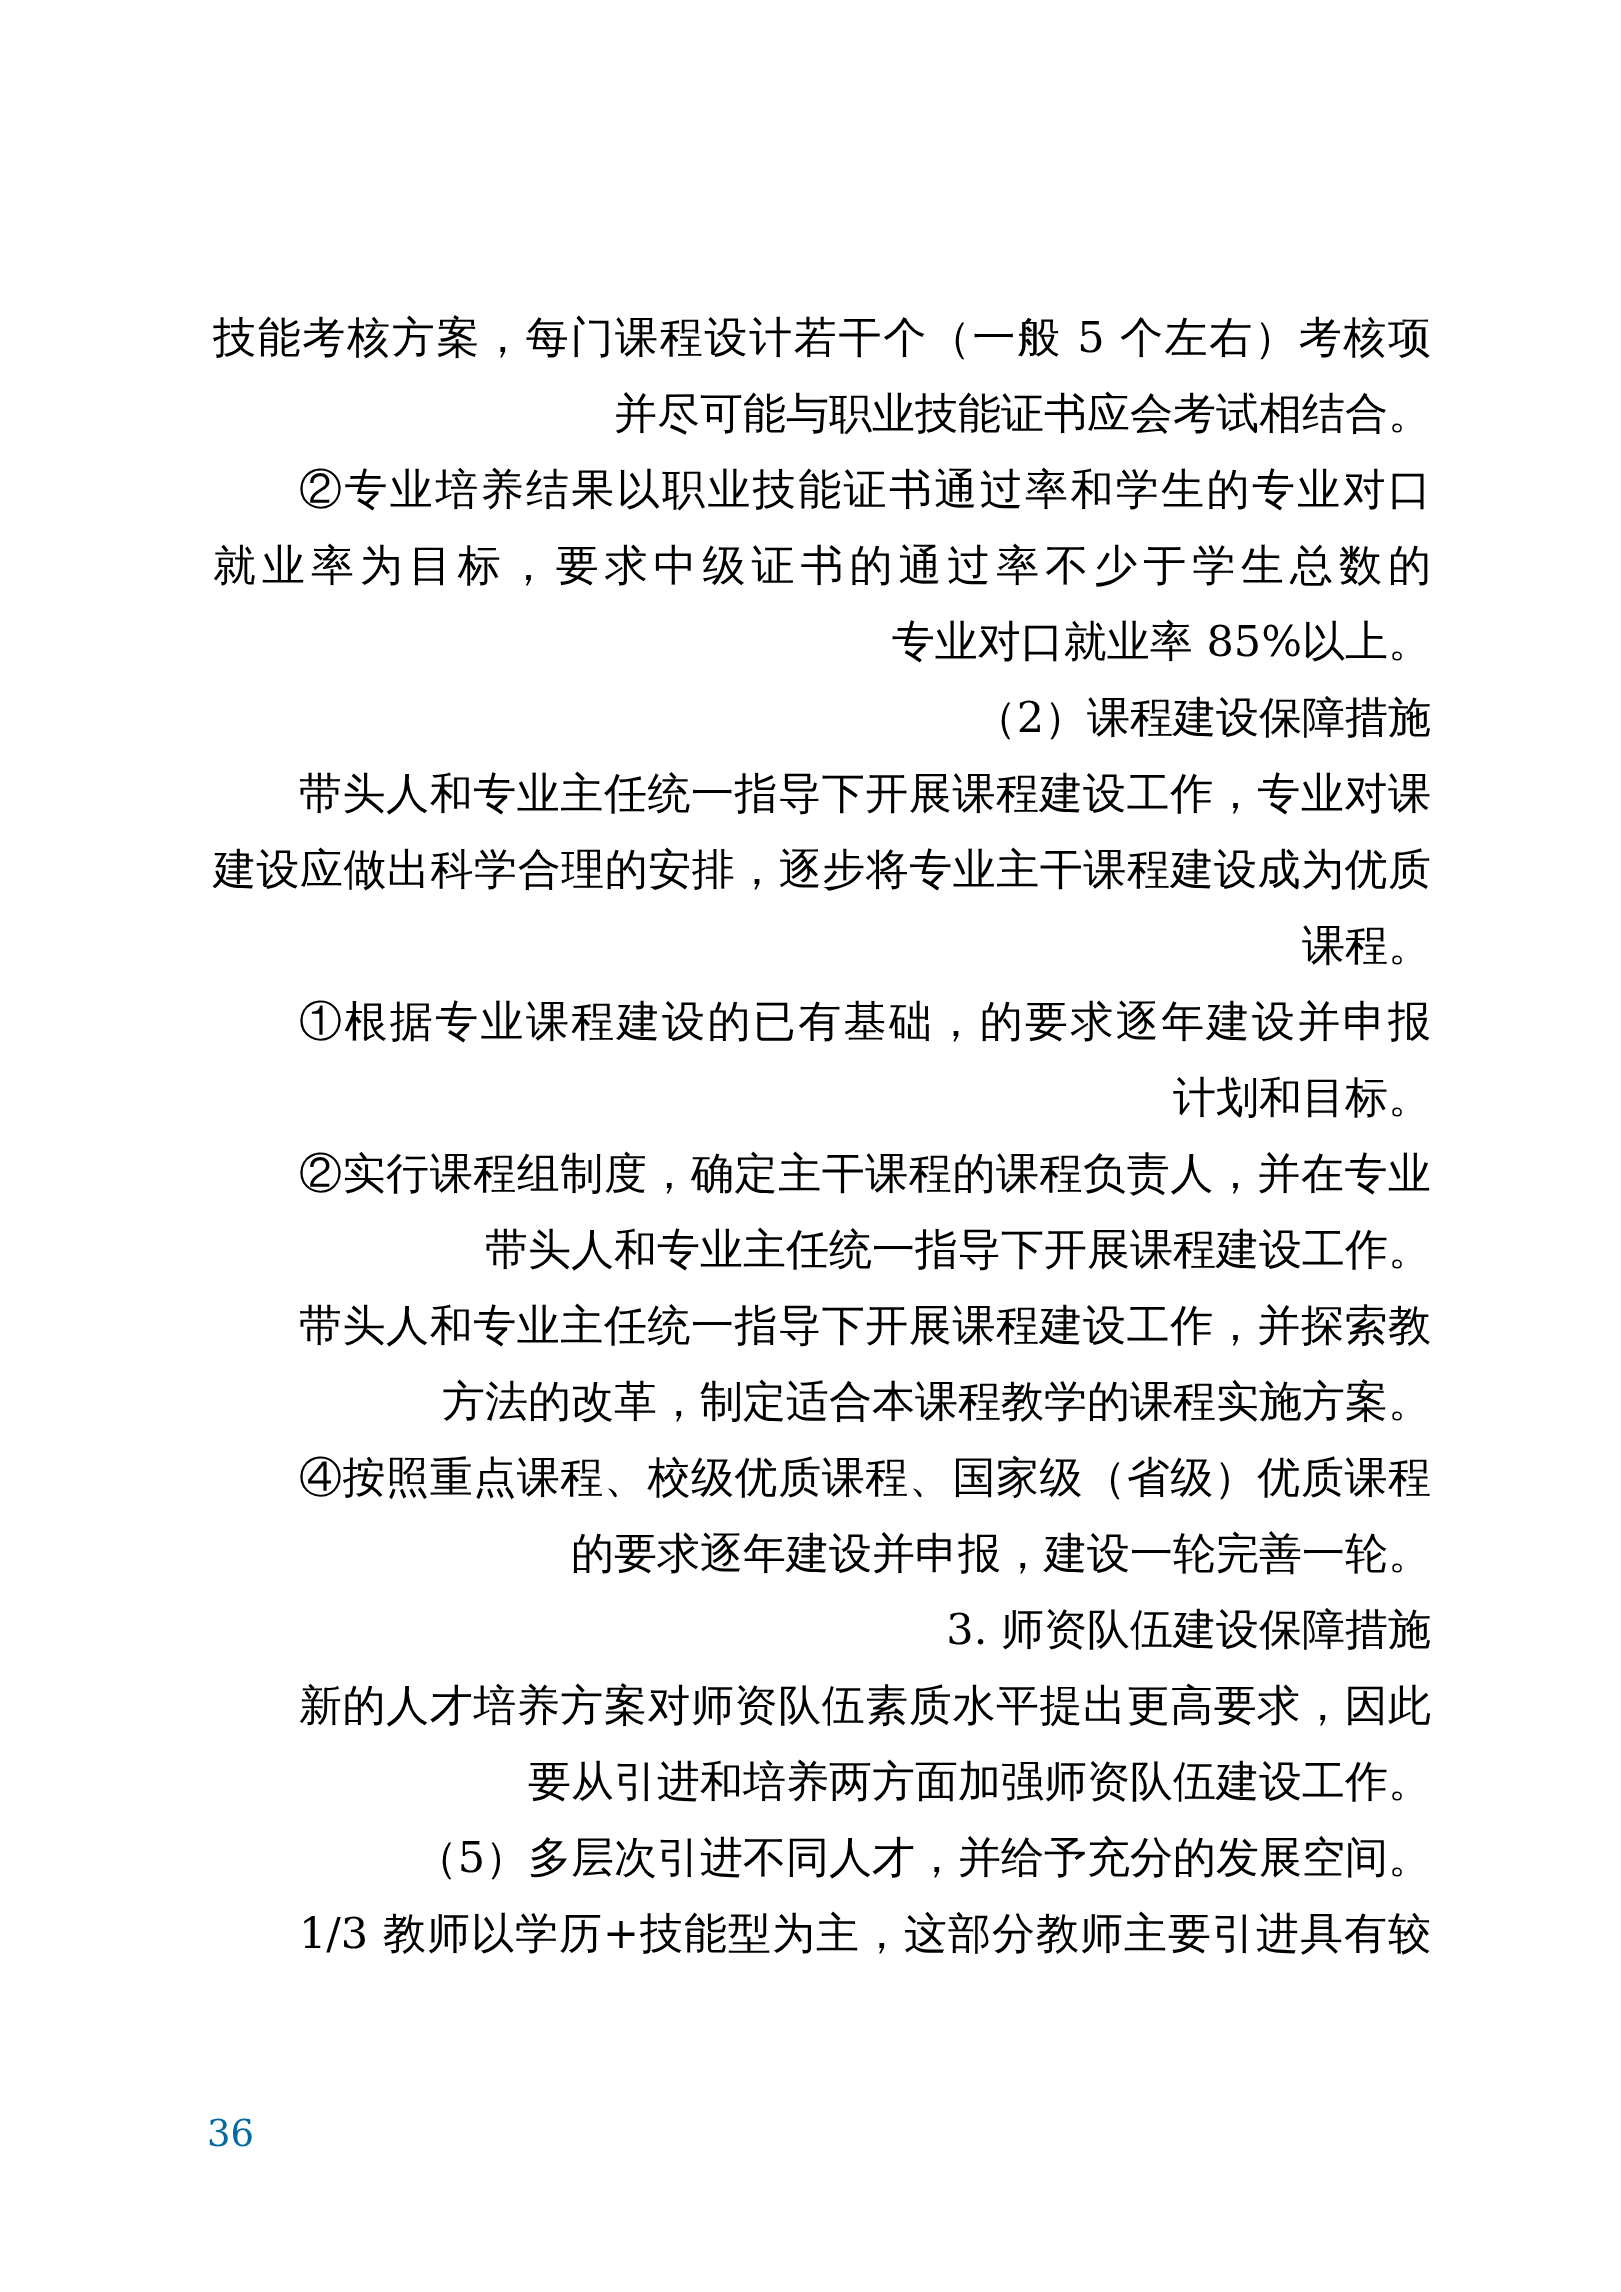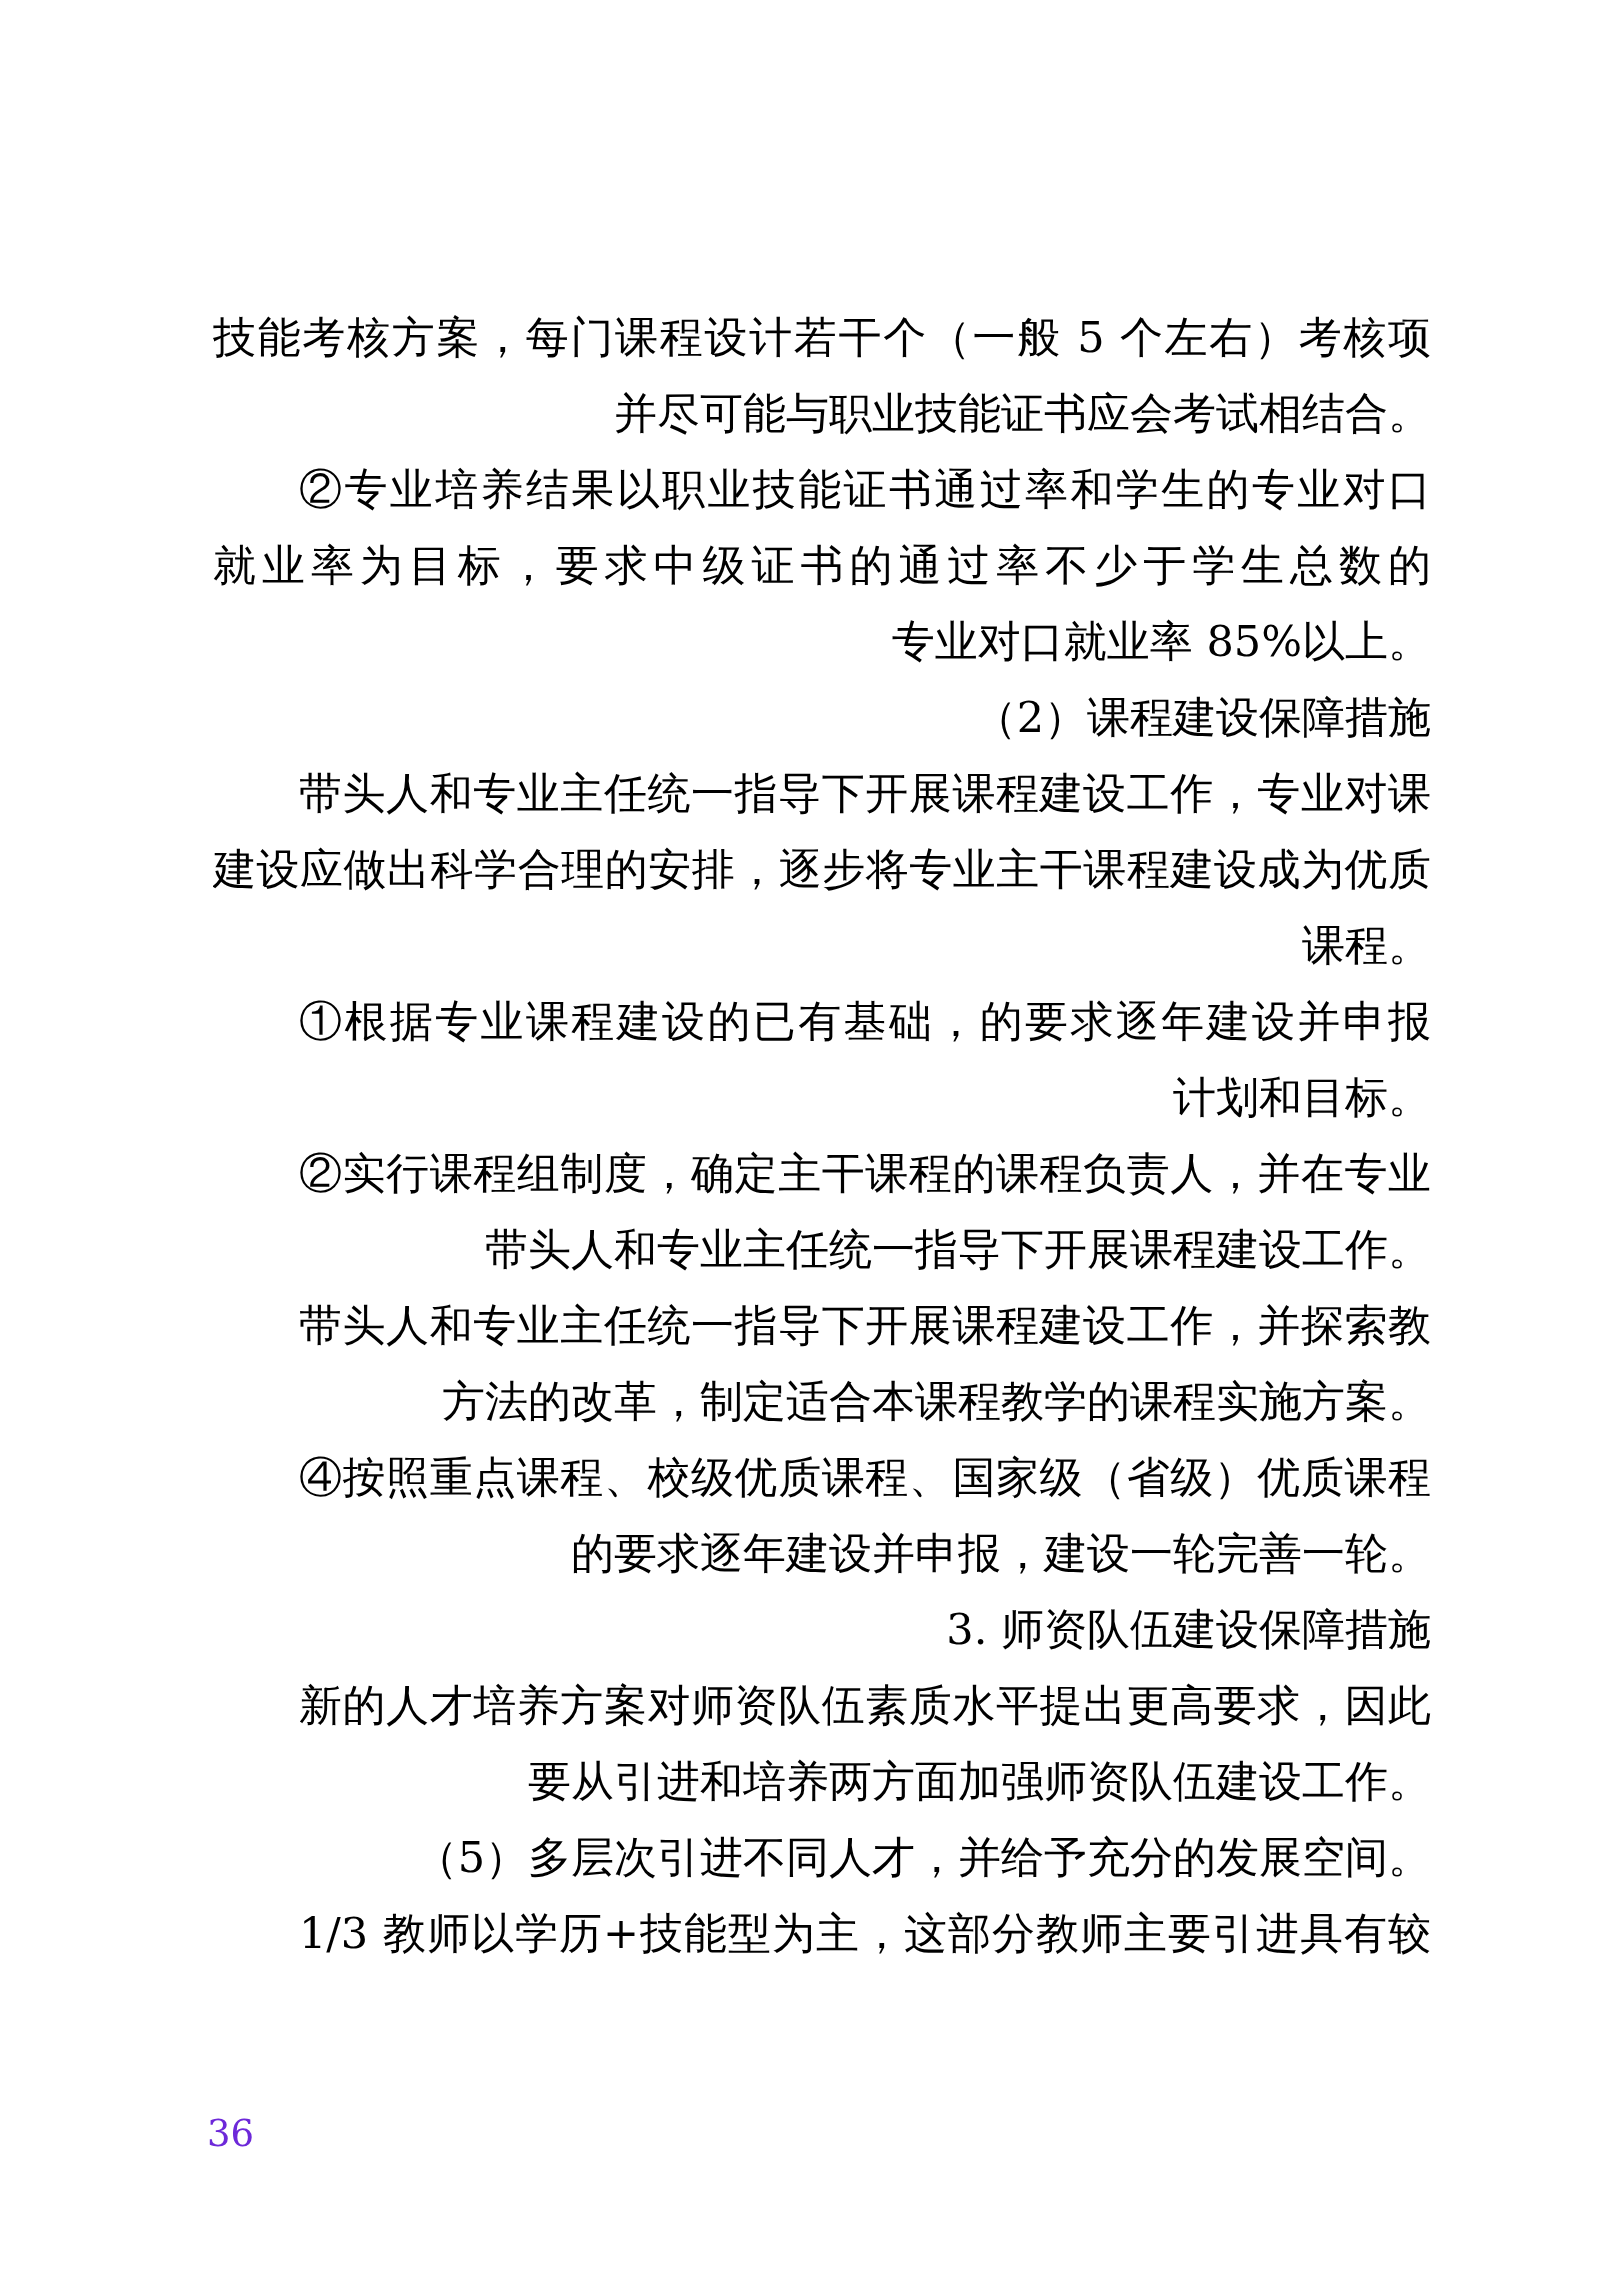--- a/index.html
+++ b/index.html
@@ -39,21 +39,21 @@
   }
   .line.bold {
     font-weight: 400;
   }
   .page-number {
     position: absolute;
     left: 207px;
     top: 2110px;
     font-size: 37px;
     line-height: 47px;
-    color: #6d28d9;
+    color: #0369a1;
   }
 </style>
 </head>
 <body>
 
 <div class="page">
   <div class="text-block">
       <div class="line justify">技能考核方案，每门课程设计若干个（一般 5 个左右）考核项目，</div>
       <div class="line">并尽可能与职业技能证书应会考试相结合。</div>
       <div class="line indent justify">②专业培养结果以职业技能证书通过率和学生的专业对口</div>

